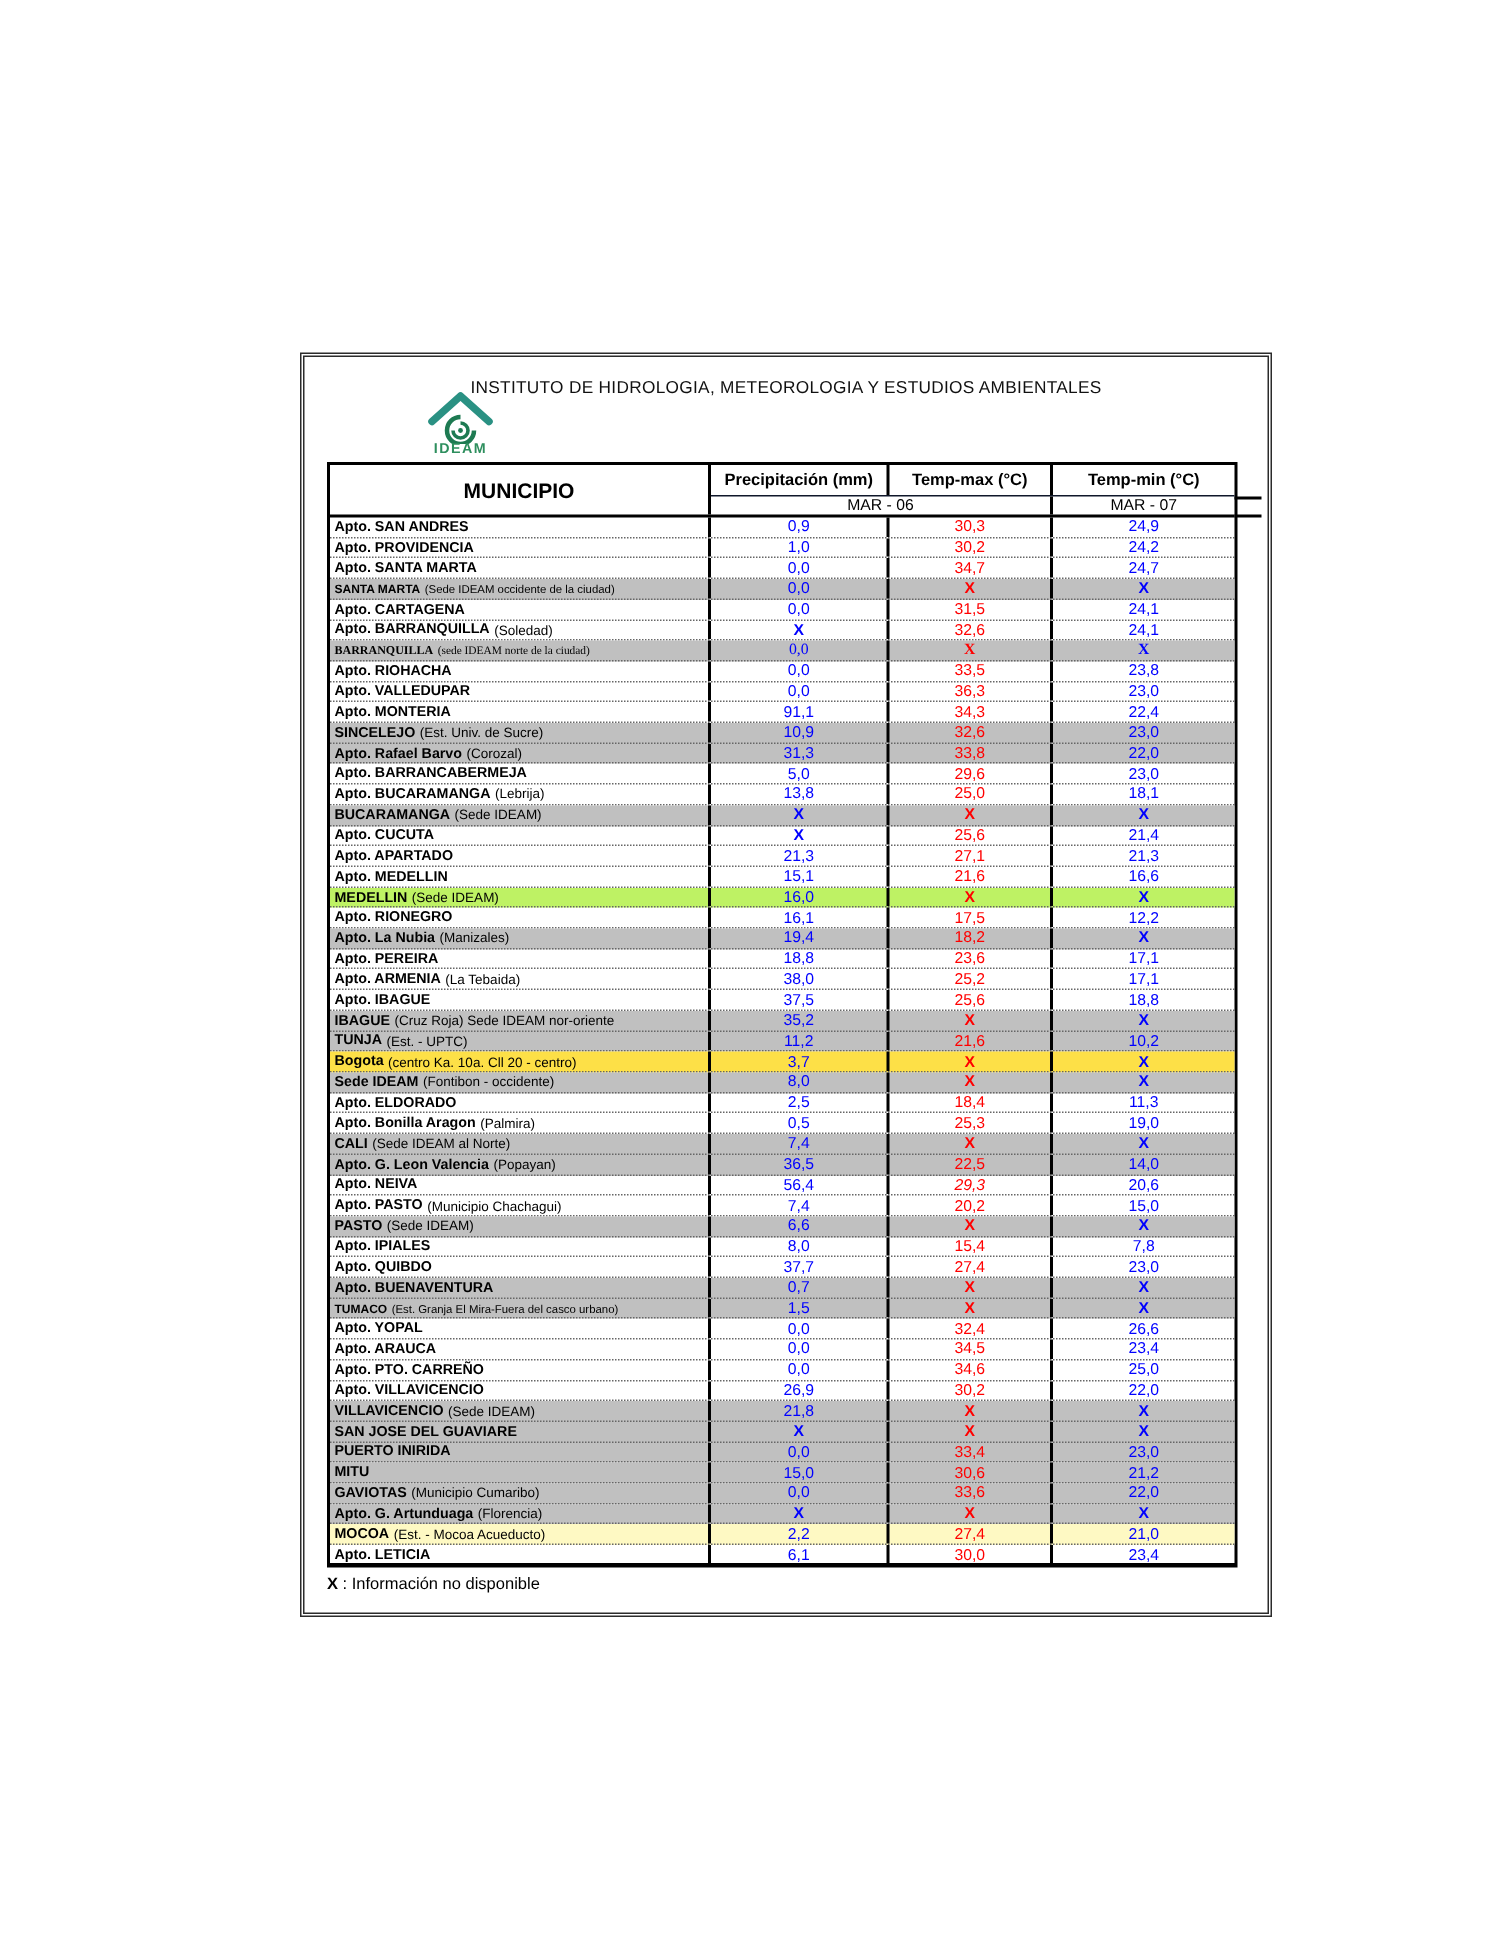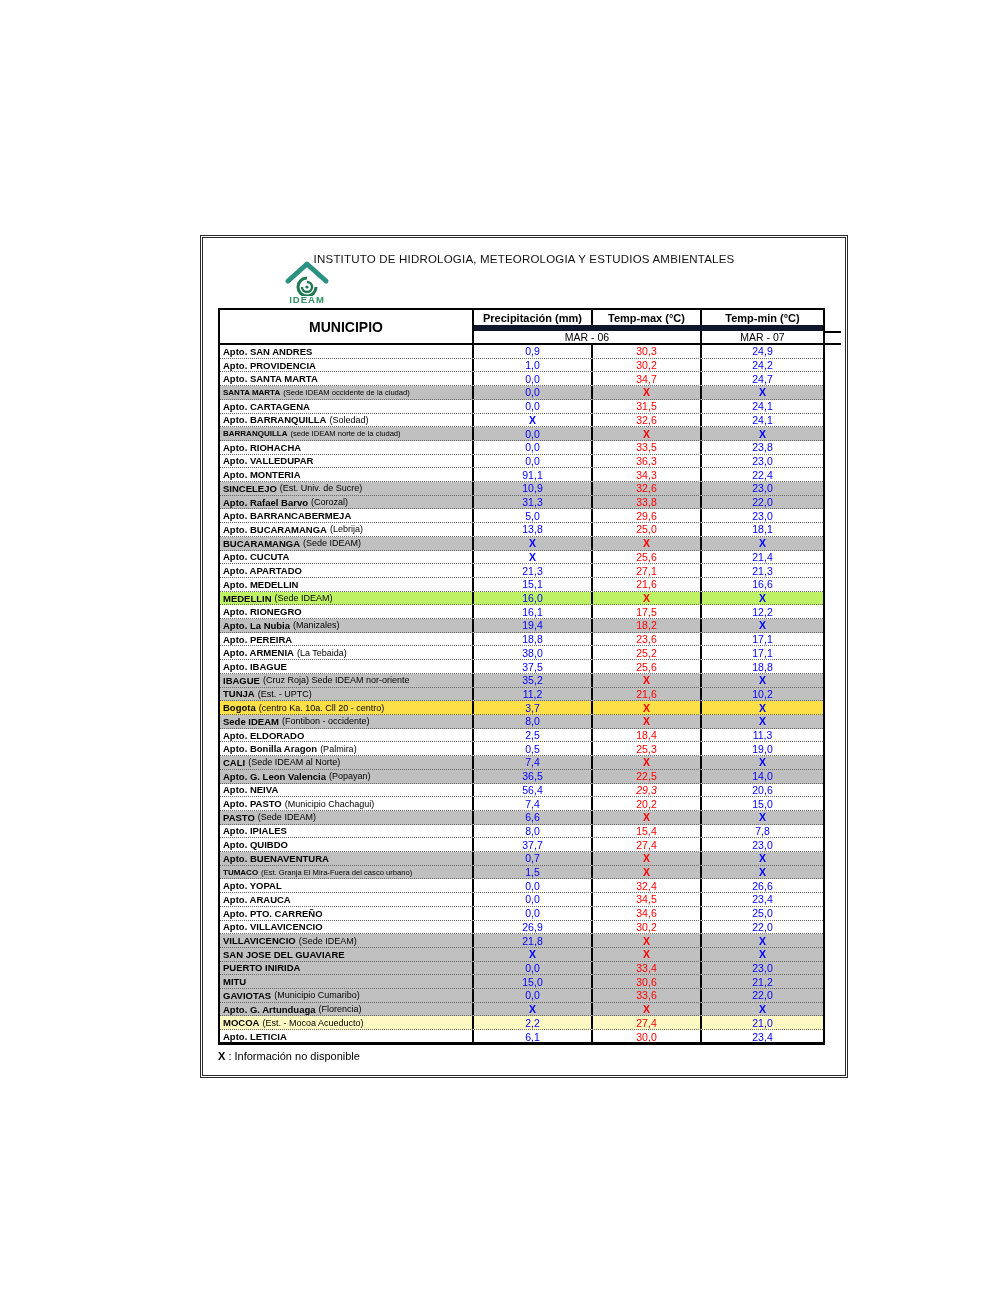--- a/index.html
+++ b/index.html
@@ -20,21 +20,21 @@
   .logo-text { font-size:9.5px; font-weight:bold; color:#2e8f5e; letter-spacing:1px; margin-top:-2px; }
 
   
   .tbl { position:absolute; left:15px; top:70px; width:607px; height:737px;
          border:2px solid #000; border-bottom-width:3px; background:#fff; }
 
   .thead { display:flex; height:35px; border-bottom:2px solid #000; }
   .mun-h { width:254px; border-right:2px solid #000; display:flex; align-items:center;
            justify-content:center; font-weight:bold; font-size:14px; }
   .right-h { flex:1; display:flex; flex-direction:column; }
-  .hrow1 { display:flex; height:21px; border-bottom:6px solid #0f172a; }
+  .hrow1 { display:flex; height:21px; border-bottom:1px solid #0f172a; }
   .hc { display:flex; align-items:center; justify-content:center; font-weight:bold; font-size:11px; }
   .hc.p { width:119px; border-right:2px solid #000; }
   .hc.x { width:109px; border-right:2px solid #000; }
   .hc.n { flex:1; }
   .hrow2 { display:flex; flex:1; font-size:10.5px; }
   .m06 { width:228px; border-right:2px solid #000; display:flex; align-items:center; justify-content:center; }
   .m07 { flex:1; display:flex; align-items:center; justify-content:center; }
 
   .ext { position:absolute; left:100%; top:21px; width:18px; height:14px;
          border-top:2px solid #000; border-bottom:2px solid #000; }
@@ -146,21 +146,21 @@
   <div class="r">
     <div class="mun">
               <b>Apto. BARRANQUILLA</b>
               <span class="note">(Soledad)</span>
             </div>
     <div class="v p na" style="color: rgb(0, 0, 255);">X</div>
     <div class="v x" style="color: rgb(255, 0, 0);">32,6</div>
     <div class="v n" style="color: rgb(0, 0, 255);">24,1</div>
   </div>
 
-  <div class="r gray" style="background: rgb(192, 192, 192);">
+  <div class="r gray" style="background: rgb(192, 192, 192); font-family: Liberation Serif, serif;">
     <div class="mun tight">
               <b>BARRANQUILLA</b>
               <span class="note">(sede IDEAM norte de la ciudad)</span>
             </div>
     <div class="v p" style="color: rgb(0, 0, 255);">0,0</div>
     <div class="v x na" style="color: rgb(255, 0, 0);">X</div>
     <div class="v n na" style="color: rgb(0, 0, 255);">X</div>
   </div>
 
   <div class="r">

